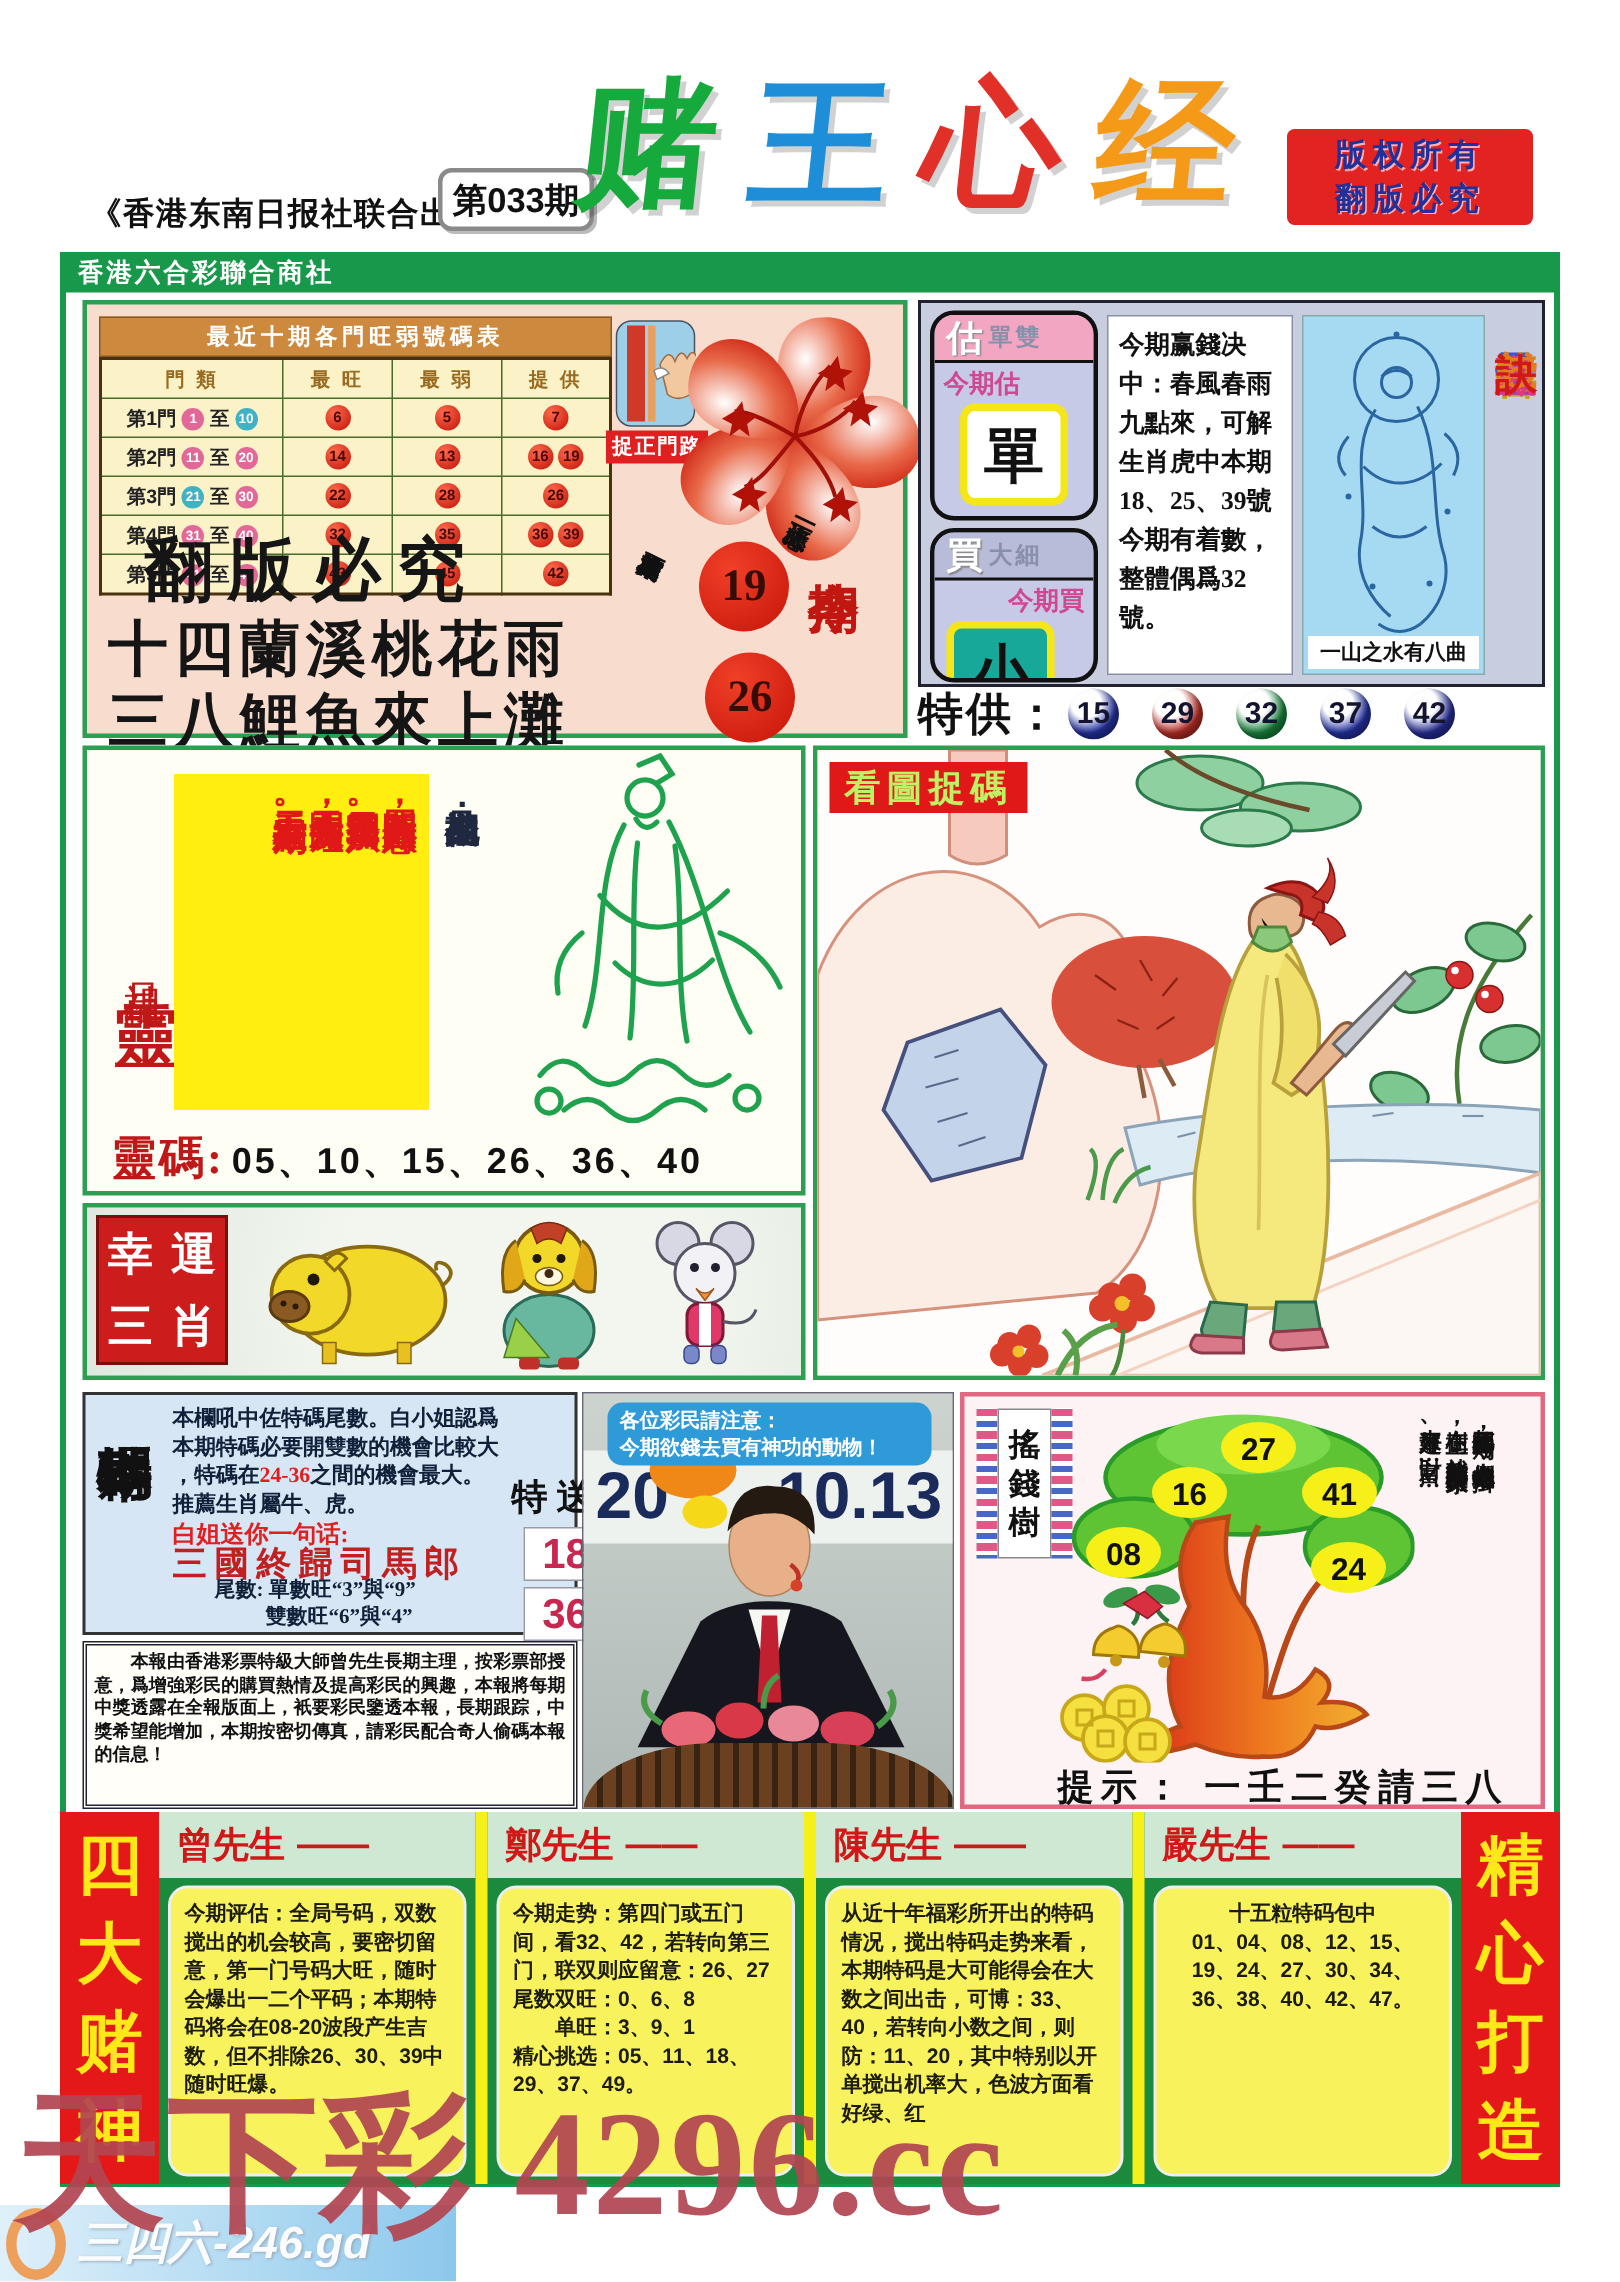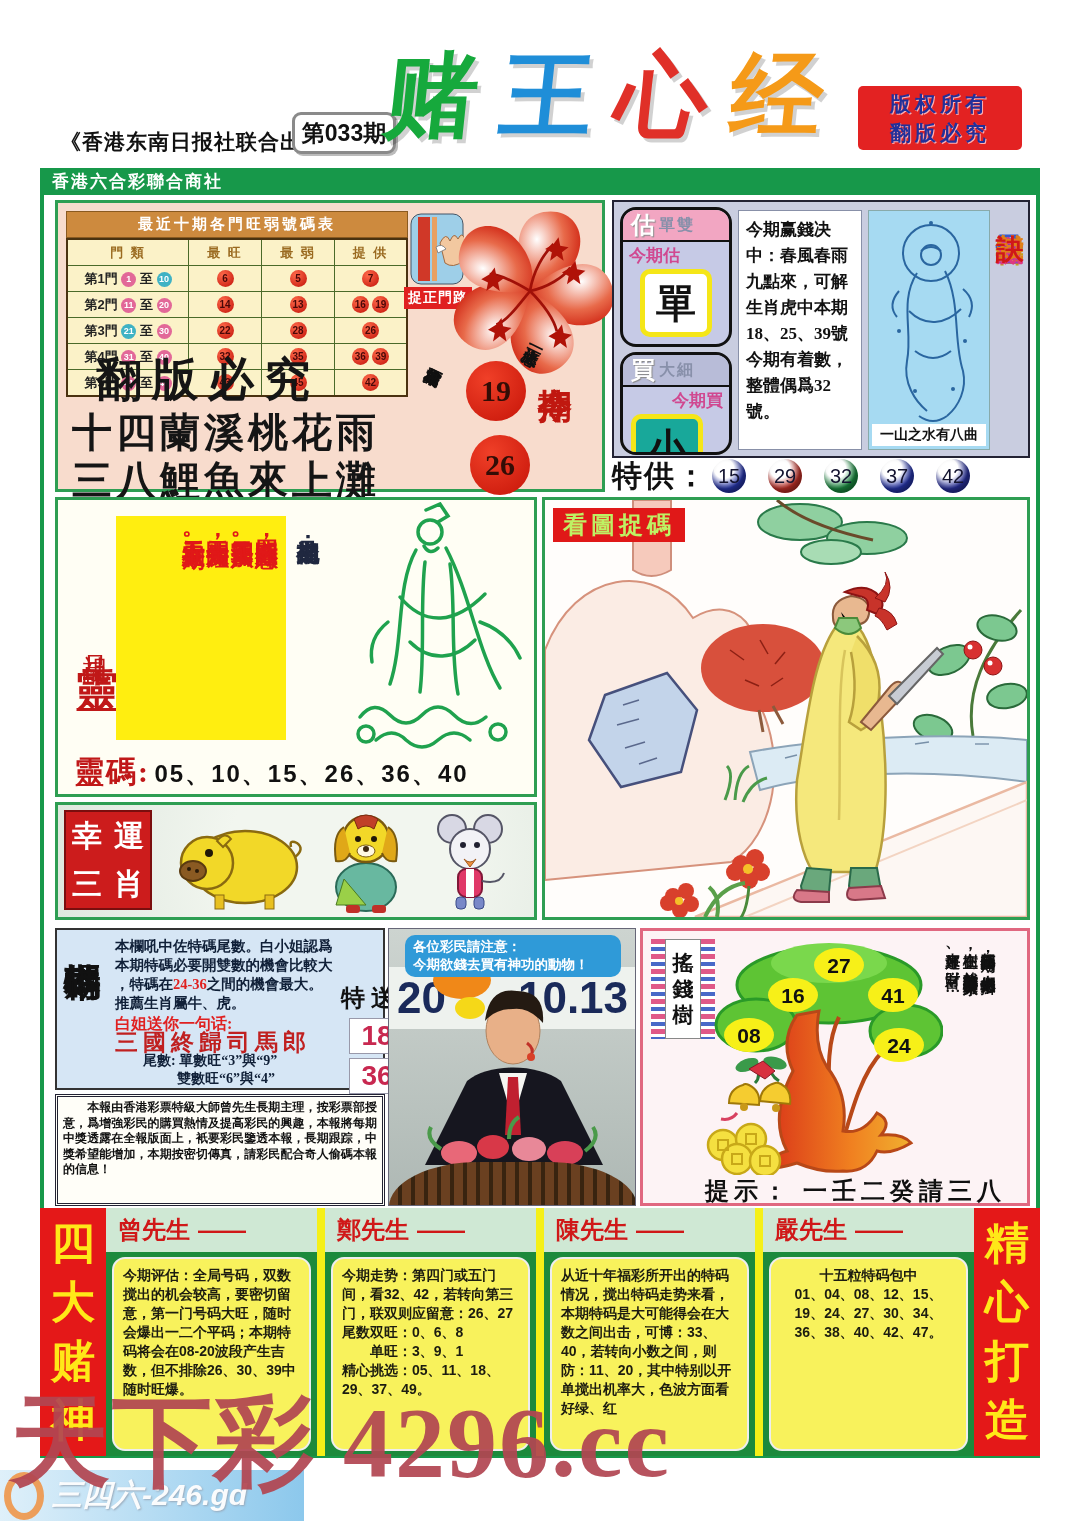--- a/index.html
+++ b/index.html
@@ -67,21 +67,21 @@
           box-sizing:border-box;padding:6px 7px;font-size:17px;font-weight:bold;line-height:26px}
   #picbox{left:254px;top:8px;width:122px;height:240px;background:#a6daf2;border:1px solid #8aa;box-sizing:border-box}
   #piccap{position:absolute;left:3px;bottom:3px;right:3px;background:#fff;font-size:14px;font-weight:bold;
           text-align:center;padding:2px 0}
   #deitycol{left:380px;top:10px;font-size:28px;font-weight:bold;height:240px;line-height:1.12}
   
   #offer{left:612px;top:458px;width:418px;height:36px;background:#fff;display:flex;align-items:center}
   #offer .lb{font-size:30px;font-weight:bold;letter-spacing:2px;margin-right:4px}
   .ball{width:34px;height:34px;border-radius:50%;margin-right:22px;
         background:radial-gradient(circle at 35% 28%,#ffffff 0 30%,rgba(255,255,255,0) 62%),var(--c,#2634a8);
-        display:flex;align-items:center;justify-content:center;font-size:20px;font-weight:normal;color:#141430;
+        display:flex;align-items:center;justify-content:center;font-size:20px;font-weight:bold;color:#141430;
         box-shadow:inset -3px -4px 6px rgba(0,0,0,.45)}
   
   #boxC{left:55px;top:497px;width:482px;height:300px;background:#fffef4;border:3px solid #2e9e53;box-sizing:border-box}
   #luside{left:12px;top:14px;color:#c01818;height:240px;line-height:1.15;text-align:center}
   #luside .s1{font-size:27px}#luside .s2{font-size:44px;font-weight:bold}
   #lubox{left:58px;top:16px;width:170px;height:224px;background:#ffee10;padding:6px 8px;box-sizing:border-box;
          font-size:23px;font-weight:bold;color:#e01818;line-height:1.06;letter-spacing:1px}
   #luintro{left:236px;top:22px;font-size:23px;font-weight:bold;color:#202840;height:235px;line-height:1.2}
   #immortal{left:272px;top:2px}
   #lucode{left:16px;top:252px;white-space:nowrap}

